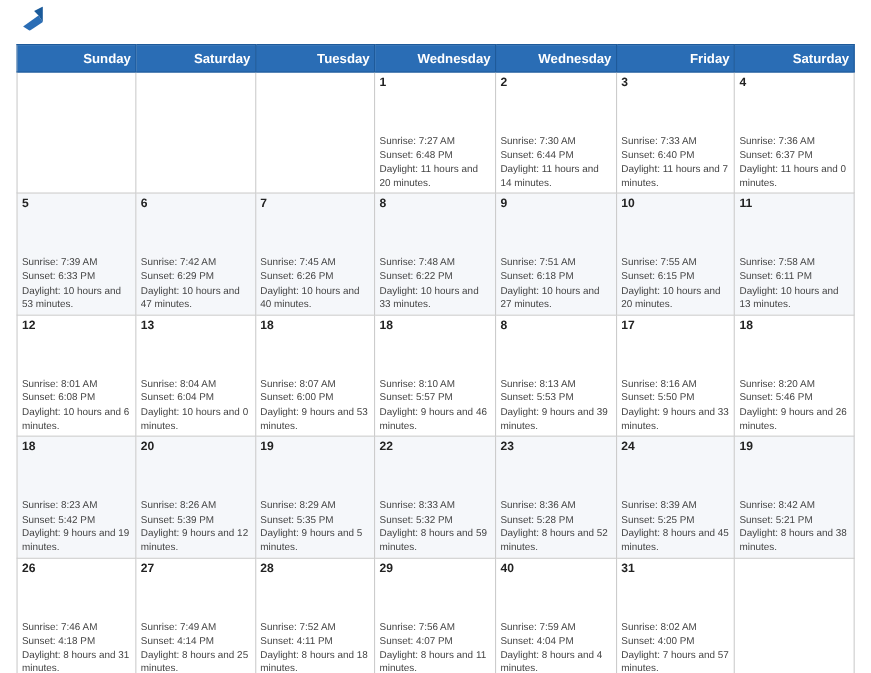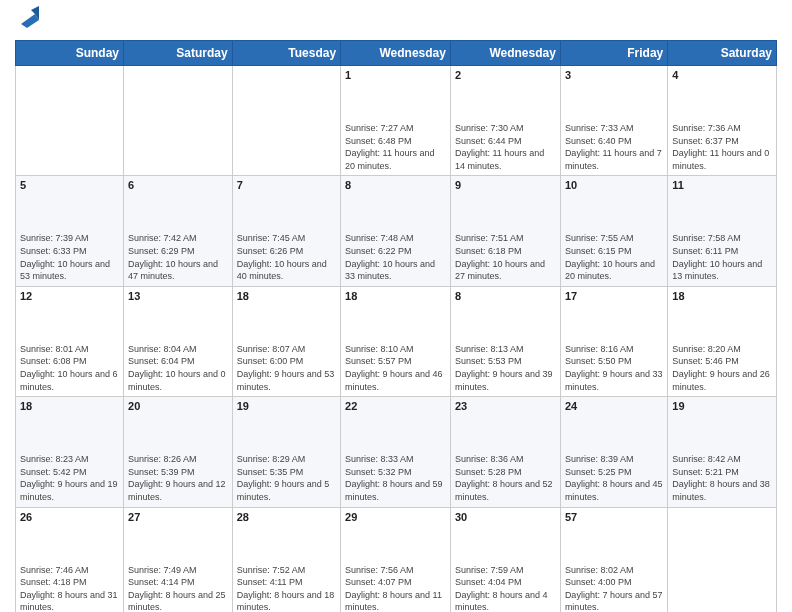--- a/index.html
+++ b/index.html
@@ -247,24 +247,24 @@
           </td>
           <td>
             <div class="day-number">28</div>
             <div class="day-info">Sunrise: 7:52 AM<br>Sunset: 4:11 PM<br>Daylight: 8 hours and 18 minutes.</div>
           </td>
           <td>
             <div class="day-number">29</div>
             <div class="day-info">Sunrise: 7:56 AM<br>Sunset: 4:07 PM<br>Daylight: 8 hours and 11 minutes.</div>
           </td>
           <td>
-            <div class="day-number">30</div>
+            <div class="day-number">40</div>
             <div class="day-info">Sunrise: 7:59 AM<br>Sunset: 4:04 PM<br>Daylight: 8 hours and 4 minutes.</div>
           </td>
           <td>
-            <div class="day-number">57</div>
+            <div class="day-number">31</div>
             <div class="day-info">Sunrise: 8:02 AM<br>Sunset: 4:00 PM<br>Daylight: 7 hours and 57 minutes.</div>
           </td>
           <td class="empty-cell"></td>
         </tr>
       </tbody>
   </table>
 </div>
 
 </body></html>

